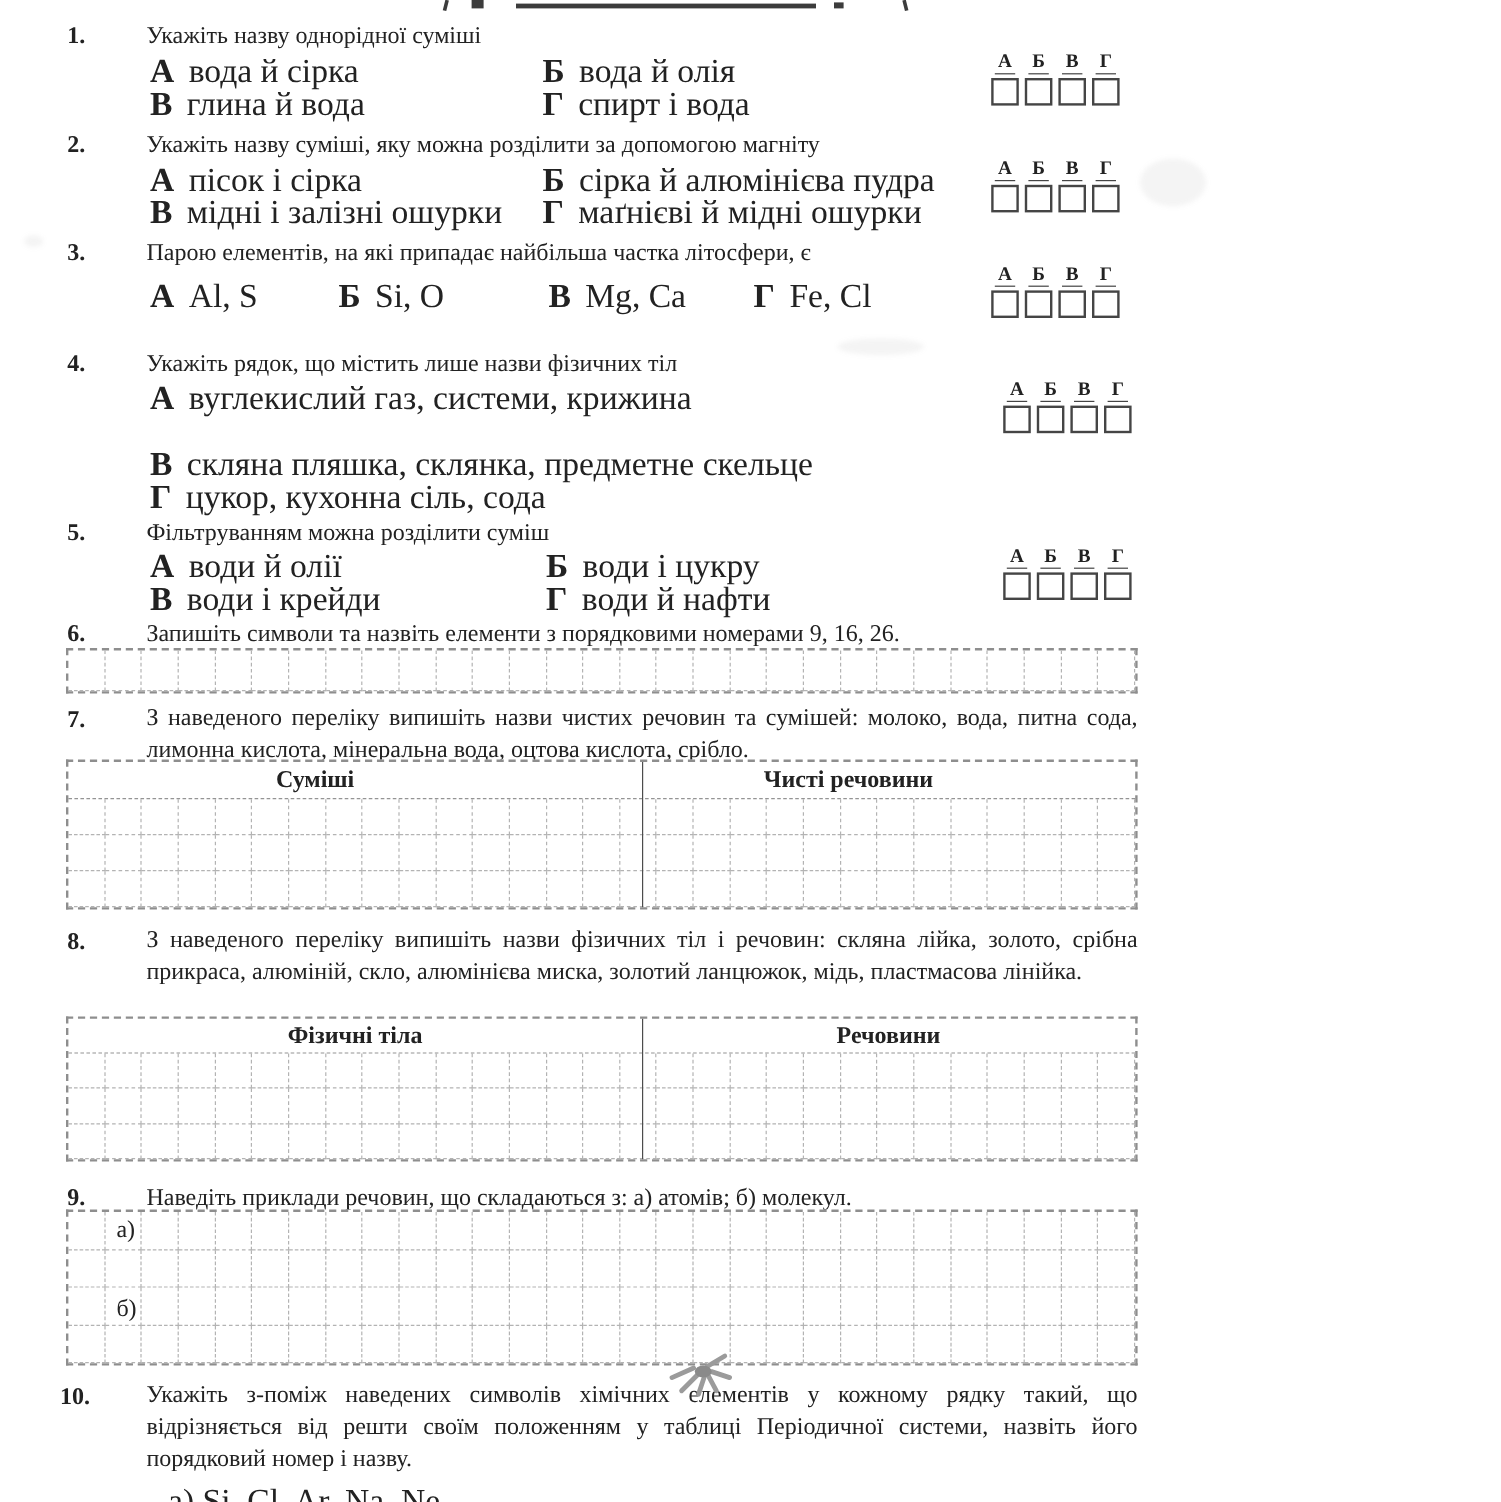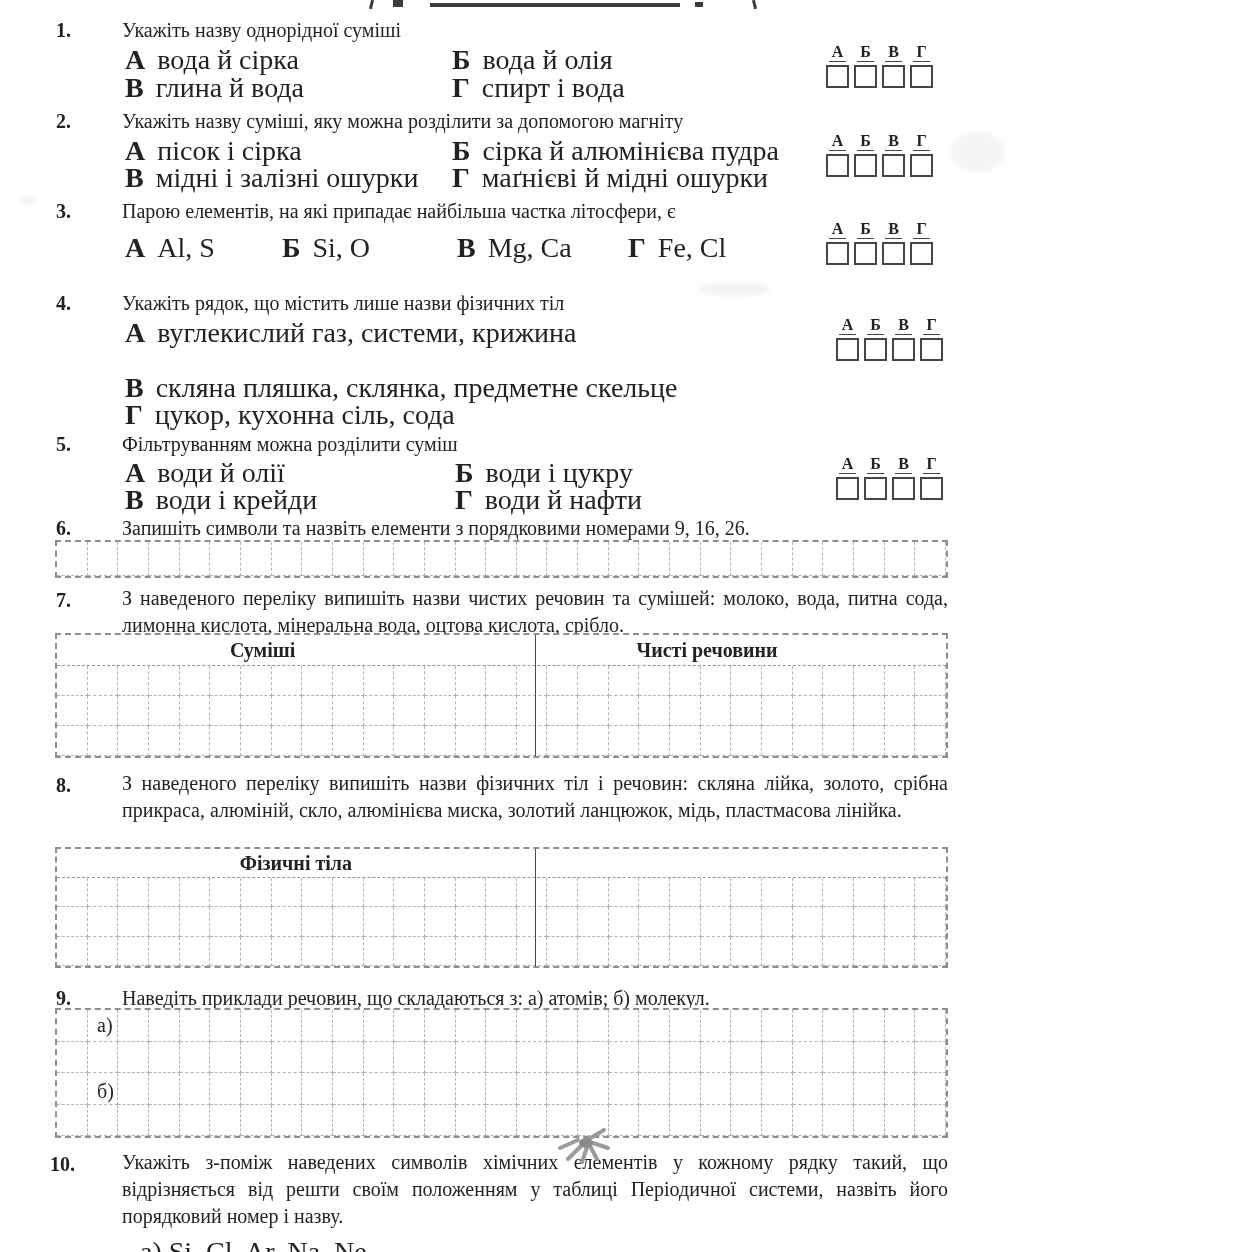--- a/index.html
+++ b/index.html
@@ -302,20 +302,21 @@
         <div class="cell"></div>
       </div>
     <div class="vdiv"></div>
   </div>
 
   <div class="qnum" style="left:56px;top:773px">8.</div>
   <div class="qtext wrap" style="left:122px;top:770px;width:826px">З наведеного переліку випишіть назви фізичних тіл і речовин: скляна лійка, золото, срібна прикраса, алюміній, скло, алюмінієва миска, золотий ланцюжок, мідь, пластмасова лінійка.</div>
   <div class="anstable" style="left:55px;top:847px;width:893px;height:121px">
     <div class="thead" style="height:28px">
       <div class="hcell hc1">Фізичні тіла</div>
+      <div class="hcell hc2">Речовини</div>
     </div>
     <div class="tbody" style="grid-template-columns: repeat(29, 1fr); grid-template-rows: repeat(3, 1fr);">
         <div class="cell"></div>
         <div class="cell"></div>
         <div class="cell"></div>
         <div class="cell"></div>
         <div class="cell"></div>
         <div class="cell"></div>
         <div class="cell"></div>
         <div class="cell"></div>

